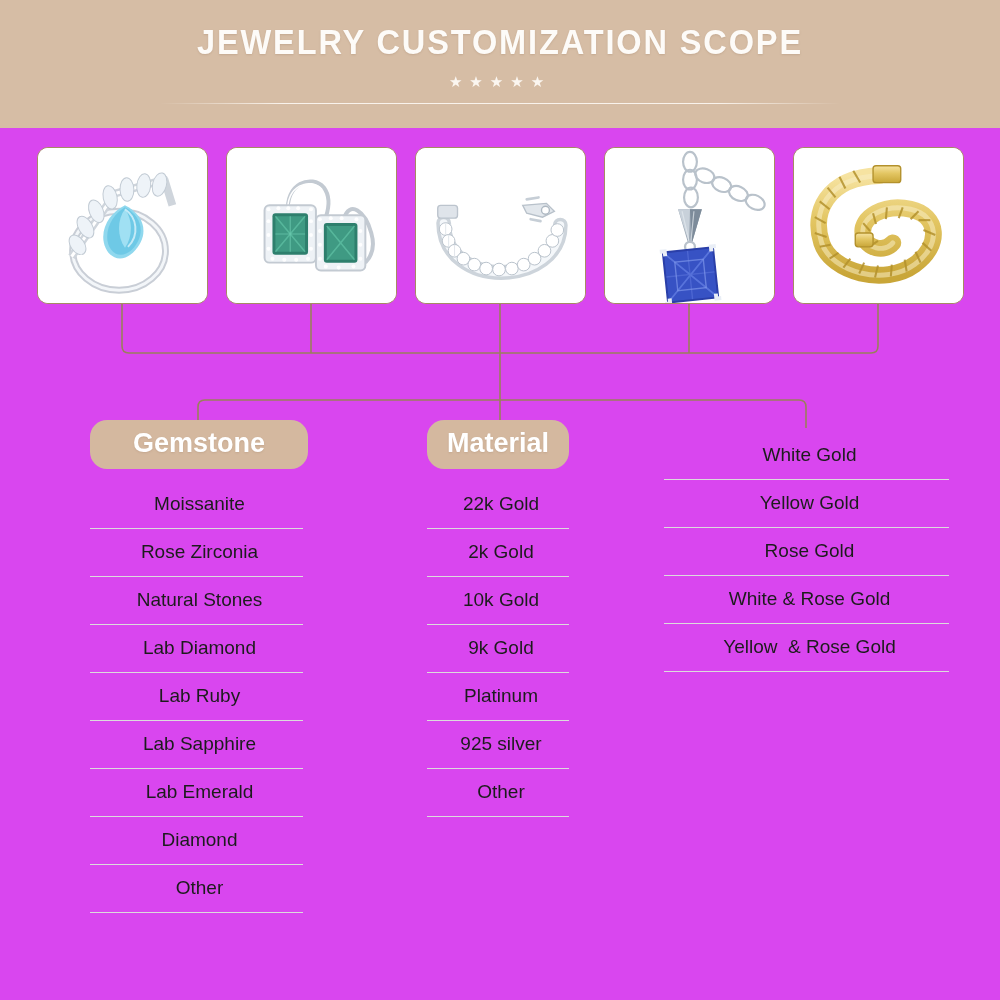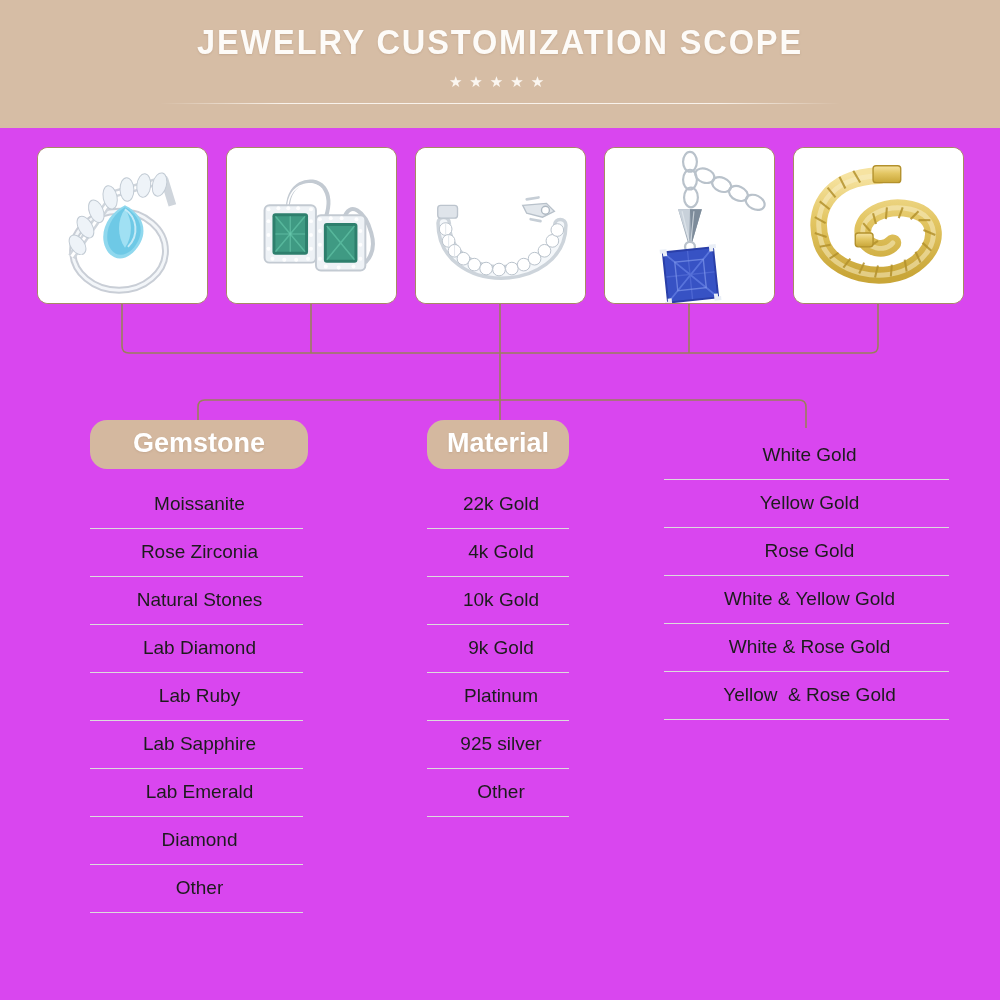--- a/index.html
+++ b/index.html
@@ -337,35 +337,34 @@
         <li class="cat-item">Lab Emerald</li>
         <li class="cat-item">Diamond</li>
         <li class="cat-item">Other</li>
       </ul>
     </div>
 
     <div class="col col-2">
       <div class="cat-head">Material</div>
       <ul class="cat-list">
         <li class="cat-item">22k Gold</li>
-        <li class="cat-item">4k Gold</li>
+        <li class="cat-item">2k Gold</li>
         <li class="cat-item">10k Gold</li>
         <li class="cat-item">9k Gold</li>
         <li class="cat-item">Platinum</li>
         <li class="cat-item">925 silver</li>
         <li class="cat-item">Other</li>
       </ul>
     </div>
 
     <div class="col col-3">
       <ul class="cat-list">
         <li class="cat-item">White Gold</li>
         <li class="cat-item">Yellow Gold</li>
         <li class="cat-item">Rose Gold</li>
-        <li class="cat-item">White &amp; Yellow Gold</li>
         <li class="cat-item">White &amp; Rose Gold</li>
         <li class="cat-item">Yellow  &amp; Rose Gold</li>
       </ul>
     </div>
 
   </div>
 
 </div>
 
 </body></html>

